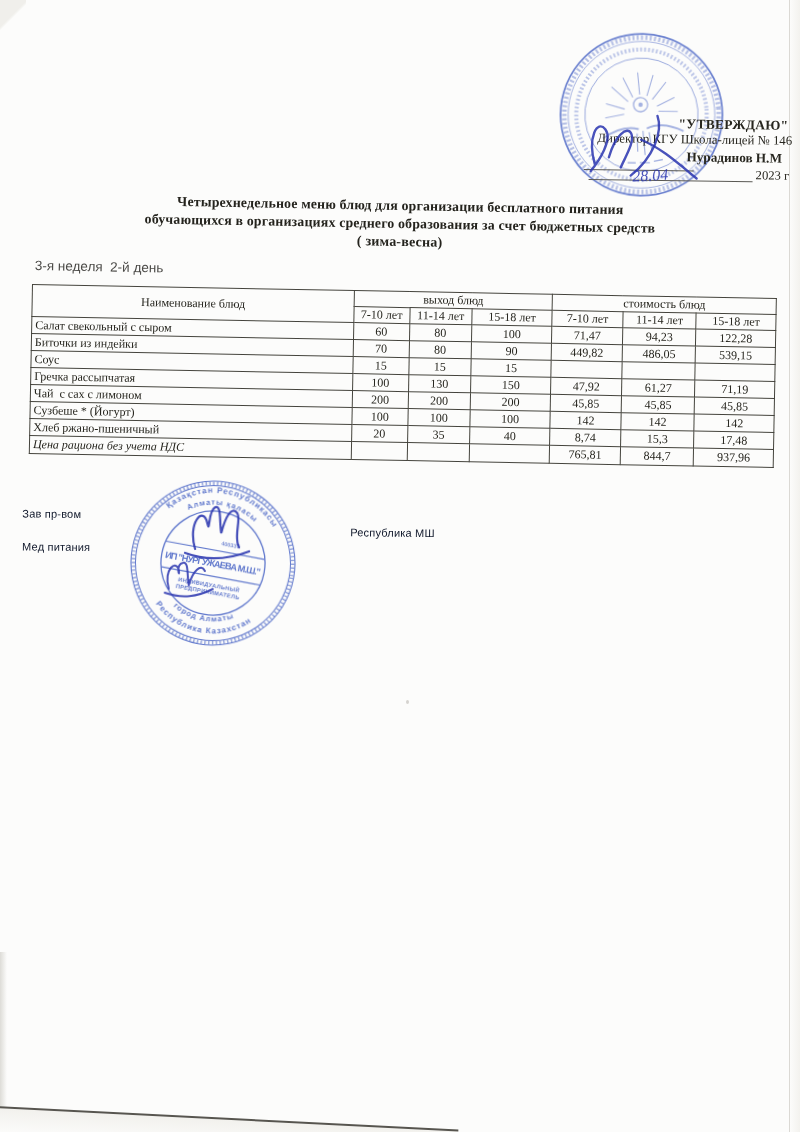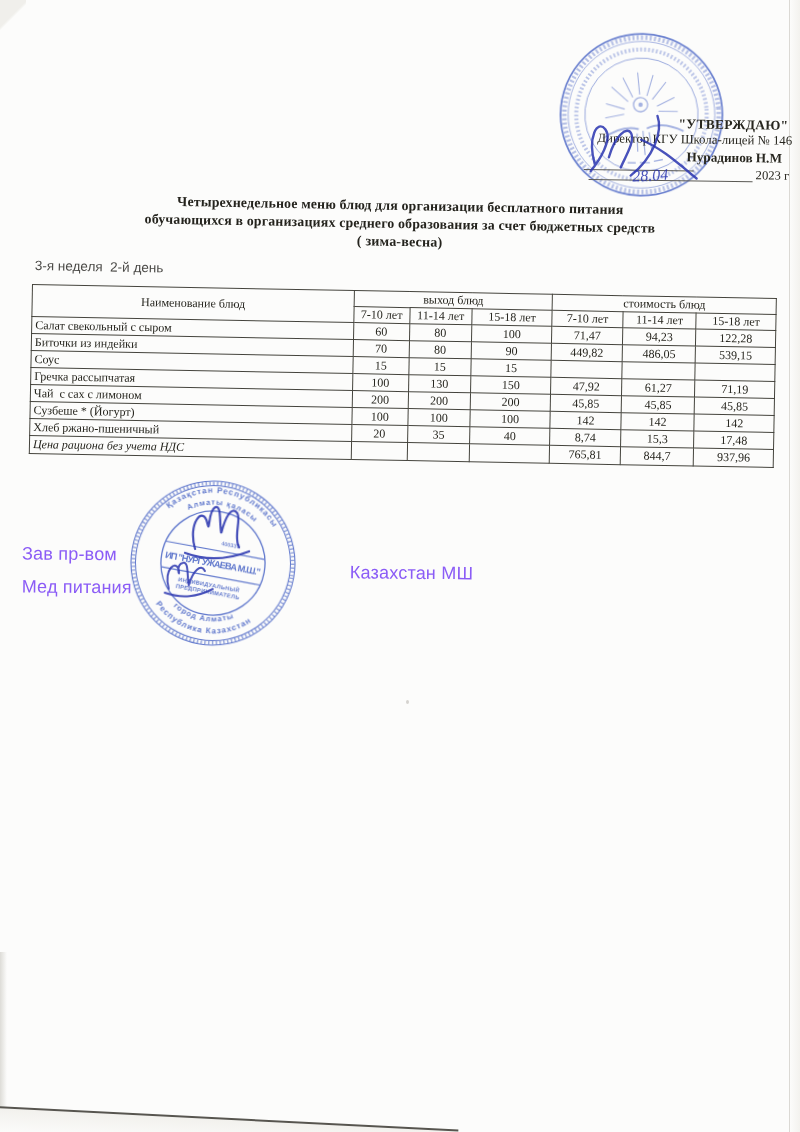--- a/index.html
+++ b/index.html
@@ -48,21 +48,21 @@
   table.menu th{height:15px;}
   .col-name{width:318px;text-align:left;white-space:pre-wrap;}
   .c-num{text-align:center;}
   .w1{width:49px}.w2{width:56px}.w3{width:74px}.w4{width:64px}.w5{width:67px}.w6{width:73px}
   tr.total-row td{height:17px;}
   .row-italic{font-style:italic;}
   .bold{font-weight:bold;}
 
   
   .footer-layer{position:absolute;inset:0;transform:rotate(.5deg);transform-origin:200px 560px;}
-  .sig-label{position:absolute;font-family:"Liberation Sans",sans-serif;font-size:18px;color:#8b5cf6;letter-spacing:.2px;margin-top:36px;}
+  .sig-label{position:absolute;font-family:"Liberation Sans",sans-serif;font-size:11px;color:#0f172a;letter-spacing:.2px;}
   .lbl-zav{left:22px;top:509px;}
   .lbl-med{left:22px;top:542px;}
   .lbl-name{left:350px;top:525px;}
   .stamp-bottom{position:absolute;left:126px;top:476px;width:174px;height:174px;filter:blur(.25px);}
   .sb-stroke{fill:none;stroke:#4b66c6;}
   .sb-text{fill:#4b66c6;font-family:"Liberation Sans",sans-serif;font-weight:bold;}
 </style>
 </head>
 <body>
 
@@ -209,21 +209,21 @@
           <td class="c-num bold">844,7</td>
           <td class="c-num bold">937,96</td>
         </tr>
       </tbody>
     </table>
   </div>
 
   <div class="footer-layer">
     <div class="sig-label lbl-zav">Зав пр-вом</div>
     <div class="sig-label lbl-med">Мед питания</div>
-    <div class="sig-label lbl-name">Казахстан МШ</div>
+    <div class="sig-label lbl-name">Республика МШ</div>
 
     <svg class="stamp-bottom" viewBox="-87 -87 174 174">
       <defs>
         <path id="arcTopOuter" d="M -68,-17 A 70,70 0 0 1 68,-17"></path>
         <path id="arcTopInner" d="M -56,-18 A 59,59 0 0 1 56,-18"></path>
         <path id="arcBotInner" d="M -56,18 A 59,59 0 0 0 56,18"></path>
         <path id="arcBotOuter" d="M -68,17 A 70,70 0 0 0 68,17"></path>
       </defs>
       <g transform="rotate(10)" opacity=".88">
         <circle r="82" class="sb-stroke" stroke-width="1.1"></circle>

